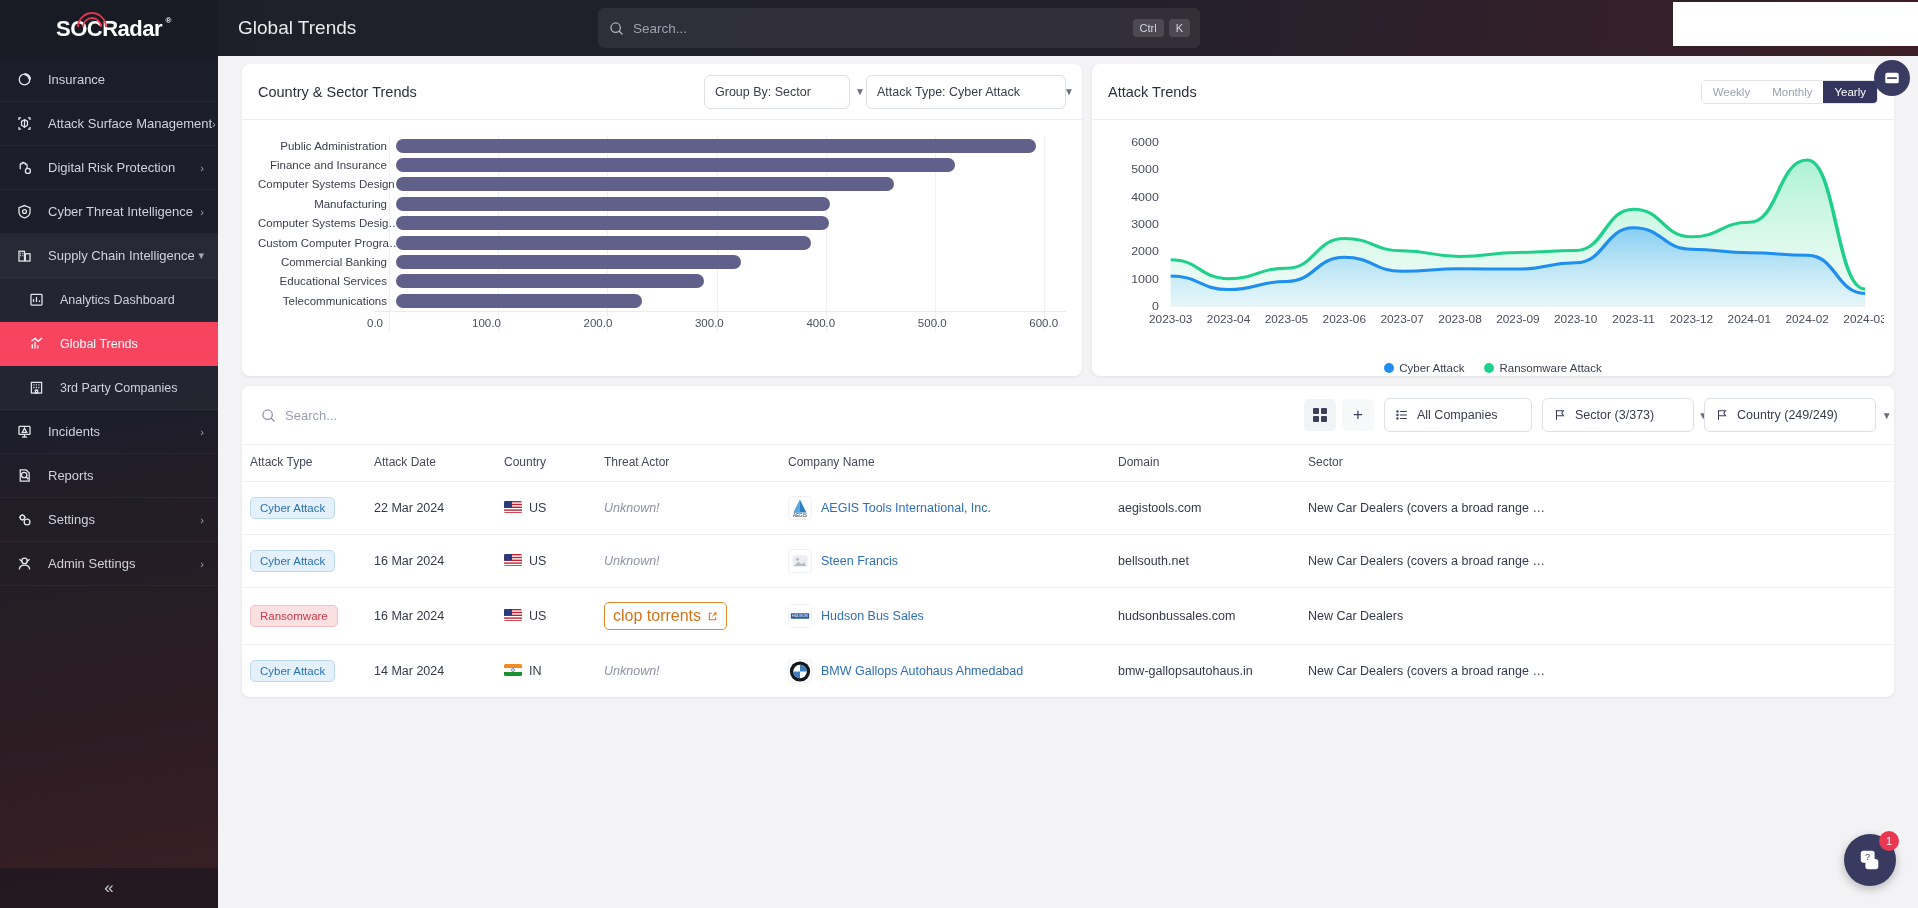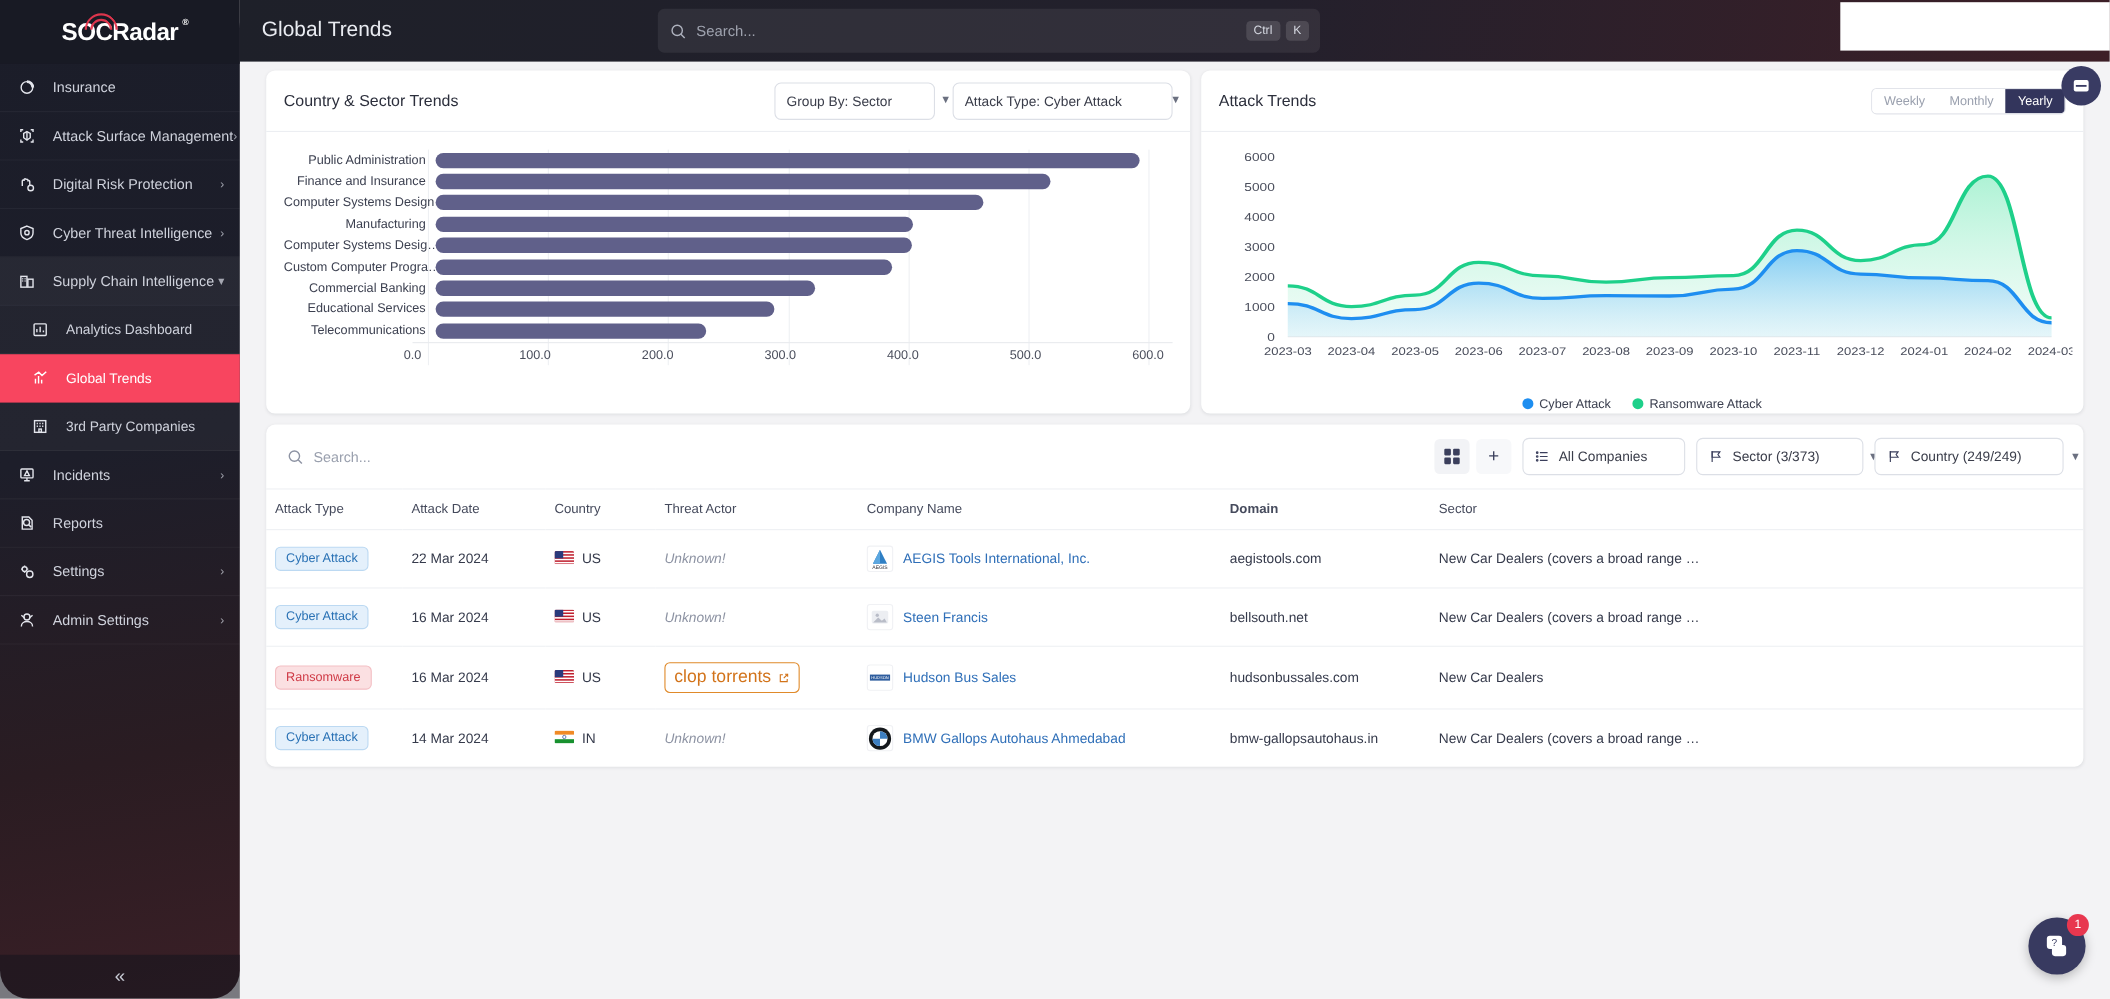--- a/index.html
+++ b/index.html
@@ -10,21 +10,20 @@
     font-size: 13px;
     color: #2b2b3a;
   }
   .app { position: relative; width: 1918px; height: 908px; overflow: hidden; }
 
   
   .sidebar {
     position: absolute; left: 0; top: 0; width: 218px; height: 908px;
     background: linear-gradient(170deg, #1b1d29 0%, #1d1e2a 45%, #2a1c22 75%, #3a1f26 100%);
     z-index: 40;
-    border-radius: 26px;
   }
   .sidebar-logo {
     height: 58px; display: flex; align-items: center; justify-content: center;
     background: #181a24;
   }
   .logo-text { font-size: 22px; font-weight: bold; color: #fff; letter-spacing: -0.5px; position: relative; }
   .logo-text .reg { font-size: 8px; position: absolute; top: 0px; right: -9px; }
   .logo-arc {
     position: absolute; left: 21px; top: -4px; width: 30px; height: 30px;
     border: 2.5px solid #e8374f; border-radius: 50%;
@@ -592,21 +591,21 @@
       </div>
 
       <table class="dtable">
         <thead>
             <tr id="thead">
               <th style="width: 124px;">Attack Type</th>
               <th style="width: 130px;">Attack Date</th>
               <th style="width: 100px;">Country</th>
               <th style="width: 184px;">Threat Actor</th>
               <th style="width: 330px;">Company Name</th>
-              <th style="width: 190px; font-weight: bold;">Domain</th>
+              <th style="width: 190px;">Domain</th>
               <th style="width: auto;">Sector</th>
             </tr>
           </thead>
         <tbody id="tbody">
             <tr>
               <td><span class="badge cyber">Cyber Attack</span></td>
               <td>22 Mar 2024</td>
               <td><span class="flag"><svg viewBox="0 0 18 12" style="width:18px;height:12px">
                     <rect width="18" height="12" fill="#c0202f"></rect>
                     <rect y="1.4" width="18" height="1.4" fill="#fff"></rect>

